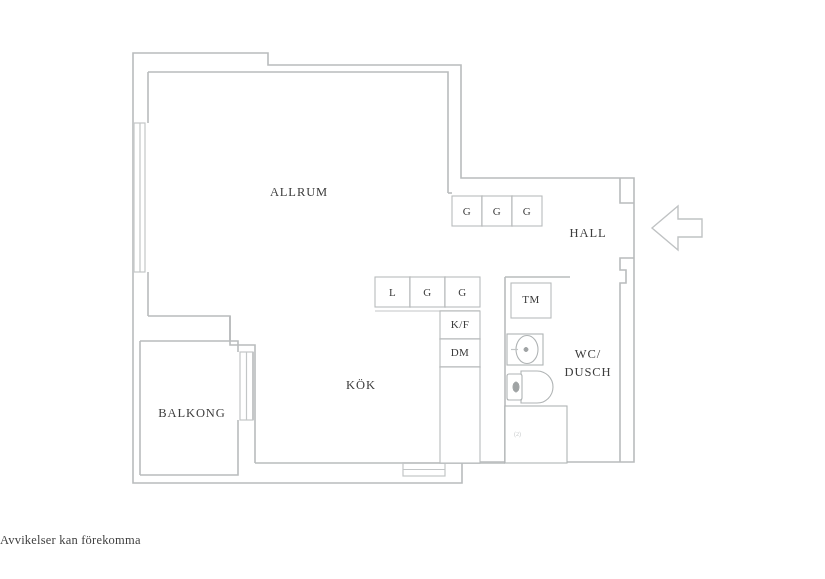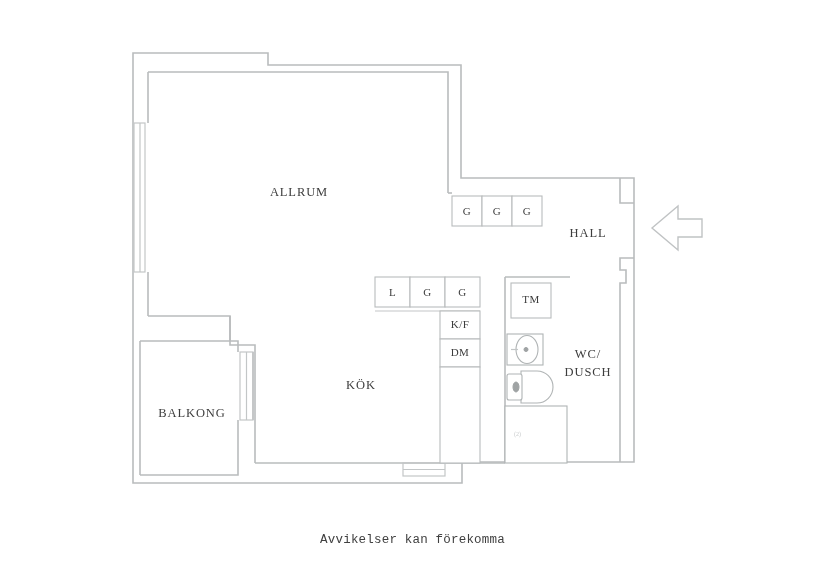--- a/index.html
+++ b/index.html
@@ -81,22 +81,22 @@
     font-size: 6px;
     fill: #c9cccd;
     text-anchor: start;
     dominant-baseline: middle;
   }
   .caption {
     position: absolute;
     left: 0;
     right: 0;
     top: 533px;
-    text-align: center;
-    font-family: Liberation Mono, monospace;
+    text-align: left;
+    font-family: Liberation Serif, serif;
     font-size: 12.5px;
     color: #404040;
     letter-spacing: 0.2px;
   }
 </style>
 </head>
 <body>
 
 <div id="plan-root">
 

